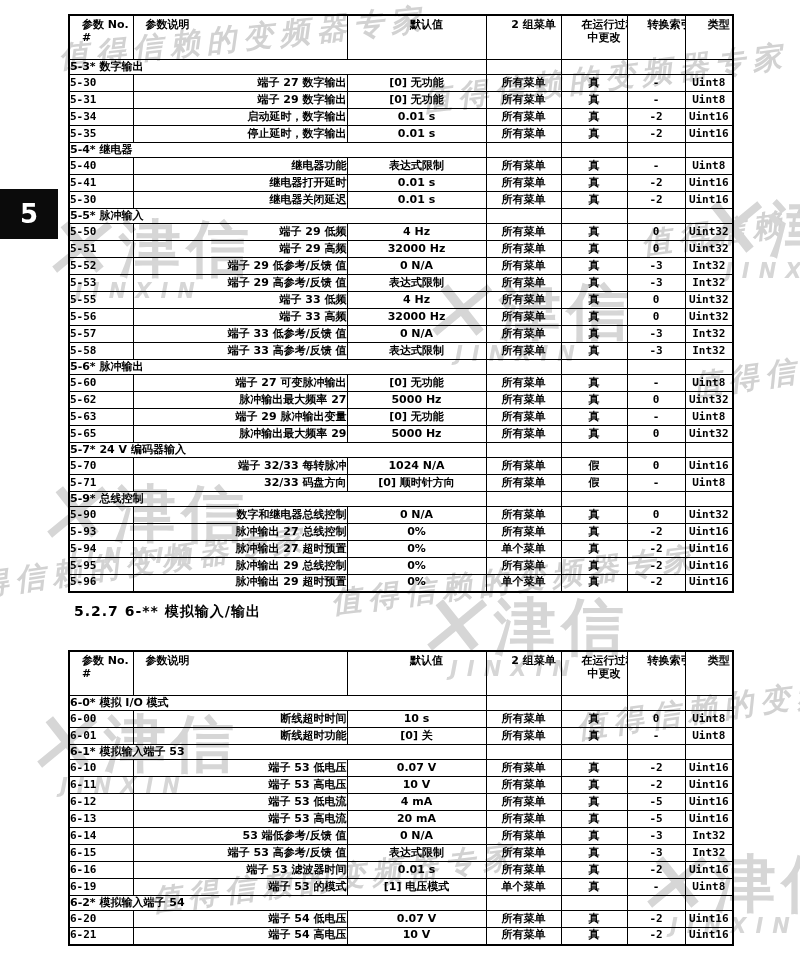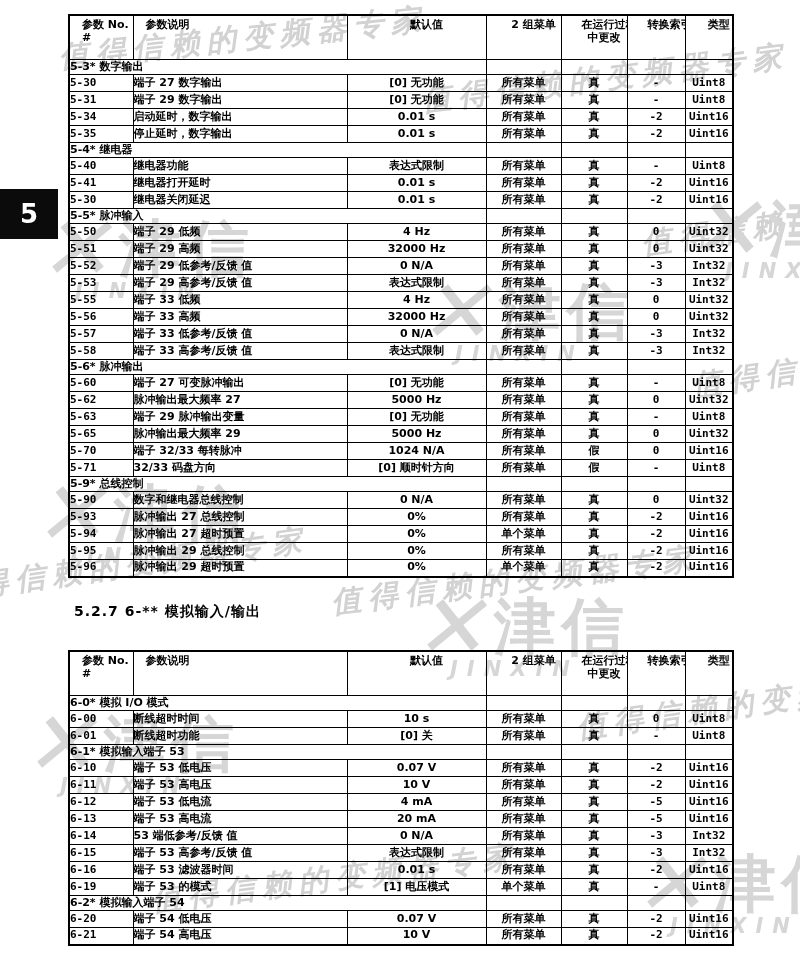--- a/index.html
+++ b/index.html
@@ -50,21 +50,21 @@
     overflow:hidden;white-space:nowrap;
     background:transparent;
     vertical-align:middle;
   }
   table.params thead th{height:40px;text-align:center;vertical-align:top;padding-top:3px;padding-left:20px;}
   table.params thead th.h-left{text-align:left;padding-left:12px;}
   tr.data-row{height:17px;}
   tr.section-row{height:15px;}
   td.sec{text-align:left;padding-left:4px;font-size:11px;}
   td.c-no{text-align:left;padding-left:4px;font-family:"DejaVu Sans Mono", monospace;margin-left:40px;}
-  td.c-desc{text-align:left;padding-left:6px;margin-left:12px;}
+  td.c-desc{text-align:right;padding-left:6px;margin-left:12px;}
   td.c-def, td.c-menu, td.c-chg{text-align:center;}
   td.c-idx, td.c-type{text-align:center;font-family:"DejaVu Sans Mono", monospace;}
   .section-heading{
     position:absolute;left:74px;top:603px;
     font-size:14px;font-weight:bold;letter-spacing:1px;
   }
 </style>
 </head>
 <body>
 
@@ -356,20 +356,27 @@
           </tr>
           <tr class="data-row">
             <td class="c-no">5-65</td>
             <td class="c-desc">脉冲输出最大频率 29</td>
             <td class="c-def">5000 Hz</td>
             <td class="c-menu">所有菜单</td>
             <td class="c-chg">真</td>
             <td class="c-idx">0</td>
             <td class="c-type">Uint32</td>
           </tr>
+          <tr class="section-row">
+            <td colspan="3" class="sec">5-7*  24 V 编码器输入</td>
+            <td></td>
+            <td></td>
+            <td></td>
+            <td></td>
+          </tr>
           <tr class="data-row">
             <td class="c-no">5-70</td>
             <td class="c-desc">端子 32/33 每转脉冲</td>
             <td class="c-def">1024 N/A</td>
             <td class="c-menu">所有菜单</td>
             <td class="c-chg">假</td>
             <td class="c-idx">0</td>
             <td class="c-type">Uint16</td>
           </tr>
           <tr class="data-row">

